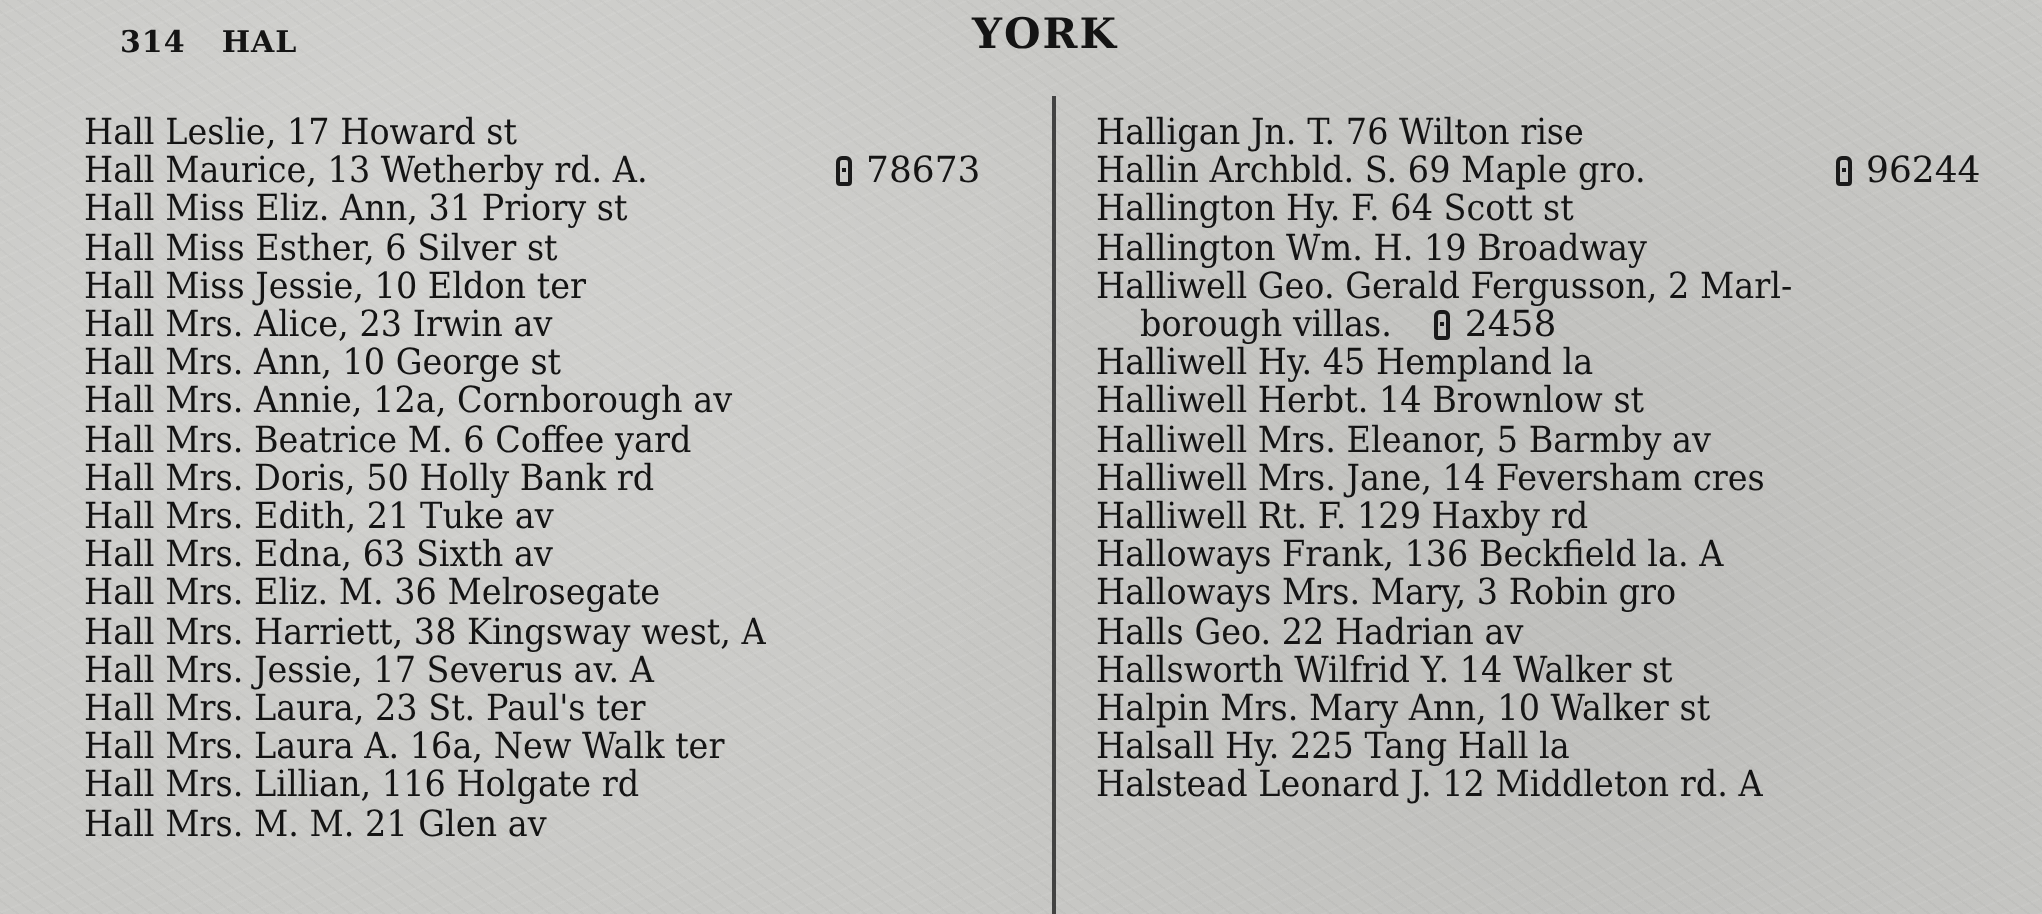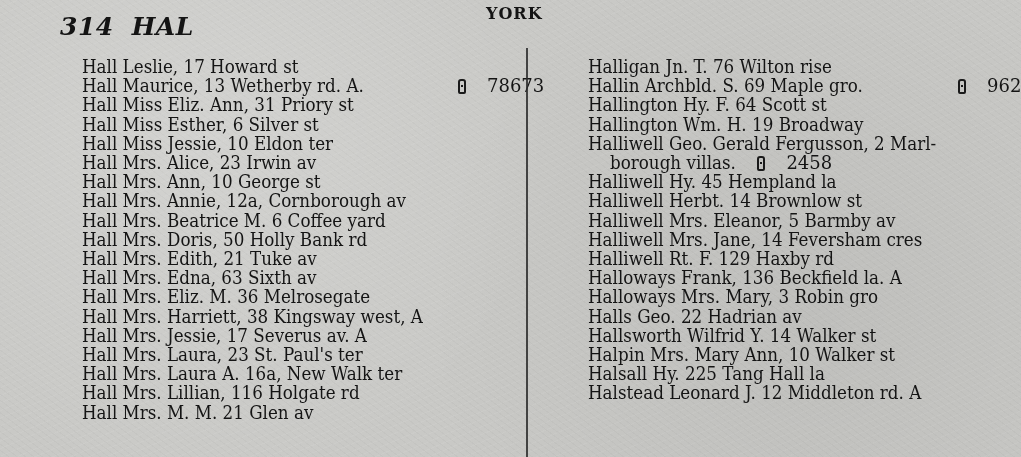--- a/index.html
+++ b/index.html
@@ -11,43 +11,42 @@
         radial-gradient(circle at 80% 70%, rgba(0,0,0,0.05) 0, rgba(0,0,0,0) 45%),
         repeating-linear-gradient(37deg, rgba(0,0,0,0.025) 0 1px, rgba(0,0,0,0) 1px 5px),
         repeating-linear-gradient(-23deg, rgba(255,255,255,0.05) 0 1px, rgba(255,255,255,0) 1px 7px);
       font-family: "DejaVu Serif", "Liberation Serif", serif;
       color: #141414;
       position: relative;
     }
     .page { position: absolute; inset: 0; }
     .header-left {
       position: absolute; left: 60px; top: 12px;
-      font-size: 25px; font-weight: bold; letter-spacing: 0.5px;
-      display: flex; gap: 18px; font-style: italic;
+      font-size: 15px; font-weight: bold; letter-spacing: 0.5px;
+      display: flex; gap: 18px;
     }
     .header-center {
       position: absolute; left: 486px; top: 4px;
-      font-size: 16px; font-weight: bold; letter-spacing: 1px;
+      font-size: 21px; font-weight: bold; letter-spacing: 1px;
     }
     .col {
       position: absolute; top: 57px;
       font-size: 18px; line-height: 19.2px;
       white-space: nowrap;
-      margin-left: 40px;
     }
     .col-left { left: 42px; width: 470px; }
     .col-right { left: 548px; width: 470px; }
     .divider {
       position: absolute; left: 526px; top: 48px; width: 2px; height: 409px;
       background: #2a2a2a; opacity: 0.85;
     }
     .entry { display: flex; align-items: baseline; position: relative; }
     .entry .text { transform: scaleX(0.93); transform-origin: left; }
     .entry .phone {
-      position: absolute; left: 376px; display: flex; align-items: baseline; gap: 21px;
+      position: absolute; left: 376px; display: flex; align-items: baseline; gap: 7px;
     }
     .entry.cont { padding-left: 22px; }
     .entry.cont .phone { position: static; margin-left: 12px; justify-content: flex-end; }
     .phone-icon {
       display: inline-block; width: 8px; height: 15px; position: relative; top: 2px;
       border: 2px solid #1a1a1a; border-radius: 3px 3px 2px 2px; box-sizing: border-box;
     }
     .phone-icon::after {
       content: ""; position: absolute; left: 1px; right: 1px; top: 4px; height: 2px; background: #1a1a1a;
     }

